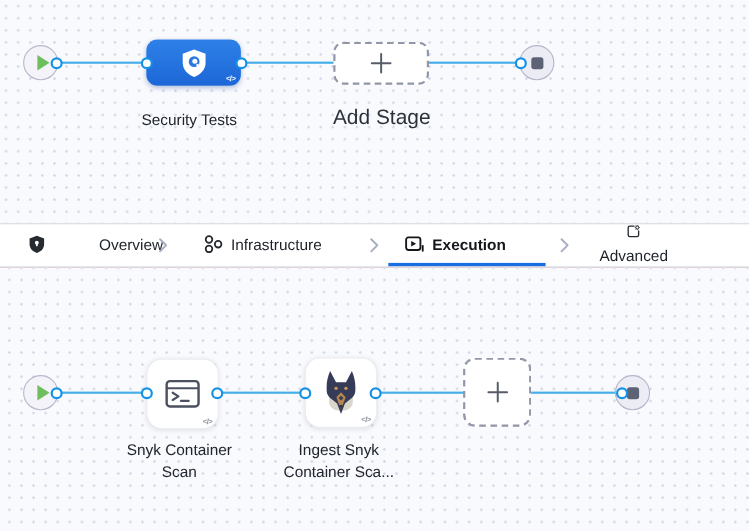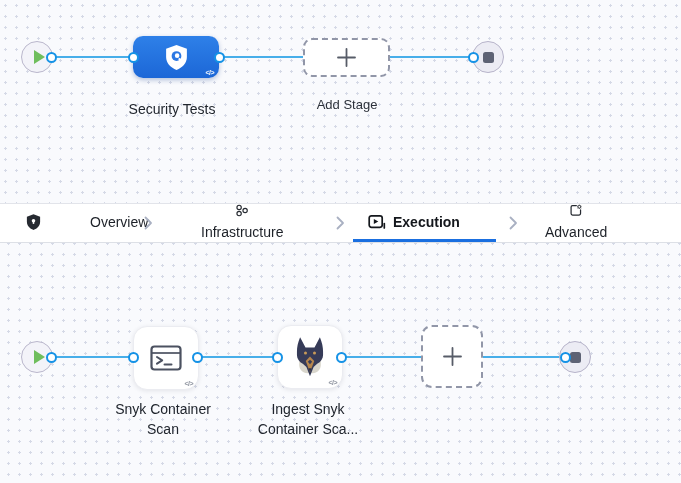--- a/index.html
+++ b/index.html
@@ -42,21 +42,21 @@
 
   
   .add-box{position:absolute;background:#fff;border:2px dashed #9196a8;box-sizing:border-box;
     display:flex;align-items:center;justify-content:center;z-index:3;cursor:pointer;}
   .add-stage{left:303px;top:38px;width:87px;height:39px;border-radius:9px;}
   .add-step{left:421px;top:325px;width:62px;height:63px;border-radius:11px;}
 
   
   .node-label{position:absolute;font-size:14px;color:#21262e;text-align:center;
     line-height:20px;white-space:pre-line;}
-  .add-label{position:absolute;font-size:13px;color:#2c313a;text-align:center;}
+  .add-label{position:absolute;font-size:19px;color:#2c313a;text-align:center;}
 
   
   .tabbar{position:absolute;left:0;top:203px;width:681px;height:40px;background:#fff;
     border-top:1px solid #e2e4ea;border-bottom:1px solid #dde0e6;box-sizing:border-box;z-index:6;}
   .tab{position:absolute;top:0;height:36px;display:flex;align-items:center;gap:7px;
     font-size:14px;color:#1d2128;cursor:pointer;}
   .tab.active{font-weight:bold;color:#14171c;}
   .tab-underline{position:absolute;left:353px;top:35px;width:143px;height:3px;background:#1a6fe0;}
   .tab-sep{position:absolute;top:12px;}
 </style>
@@ -112,21 +112,21 @@
         <circle cx="9" cy="7.6" r="1.9" fill="#ffffff"></circle>
         <path d="M9 8.6 L9 11" stroke="#ffffff" stroke-width="1.6"></path>
       </svg>
       <span>Overview</span>
     </div>
 
     <svg class="tab-sep" style="left:144px;" width="9" height="14" viewBox="0 0 9 14">
       <path d="M1.5 1.5 L7 7 L1.5 12.5" stroke="#a9b0c2" stroke-width="1.8" fill="none" stroke-linecap="round" stroke-linejoin="round"></path>
     </svg>
 
-    <div class="tab" style="left:201px;flex-direction:column;">
+    <div class="tab" style="left:185px;">
       <svg width="18" height="18" viewBox="0 0 18 18">
         <circle cx="5" cy="4.7" r="3" stroke="#262a31" stroke-width="1.6" fill="none"></circle>
         <circle cx="5" cy="13.3" r="3" stroke="#262a31" stroke-width="1.6" fill="none"></circle>
         <circle cx="13.3" cy="9" r="3" stroke="#262a31" stroke-width="1.6" fill="none"></circle>
       </svg>
       <span>Infrastructure</span>
     </div>
 
     <svg class="tab-sep" style="left:336px;" width="9" height="14" viewBox="0 0 9 14">
       <path d="M1.5 1.5 L7 7 L1.5 12.5" stroke="#a9b0c2" stroke-width="1.8" fill="none" stroke-linecap="round" stroke-linejoin="round"></path>

